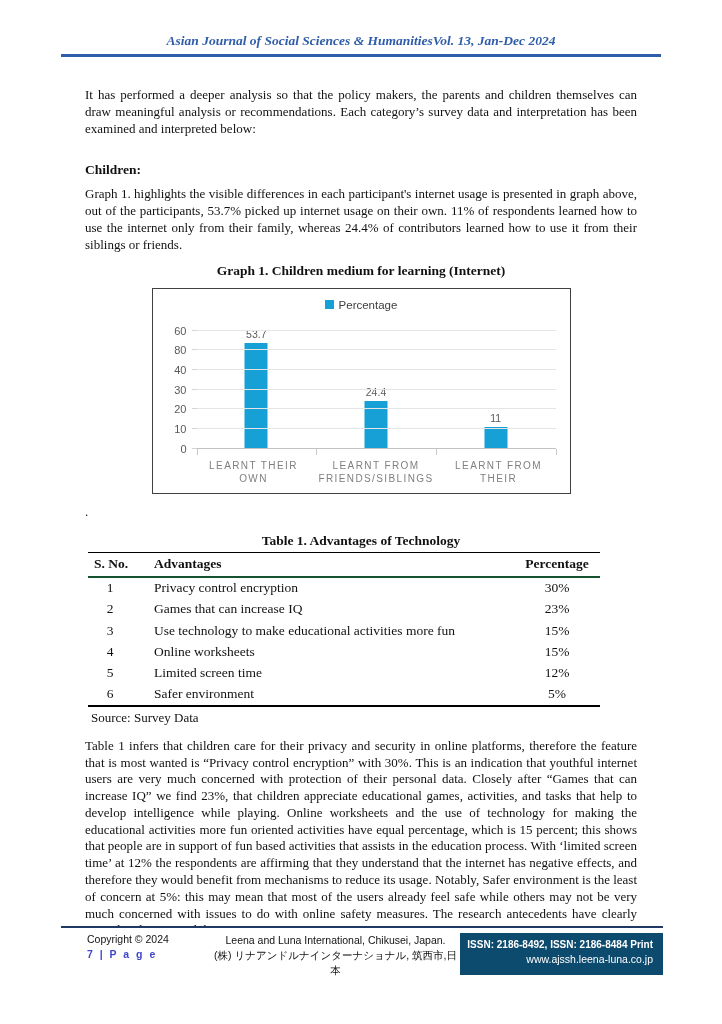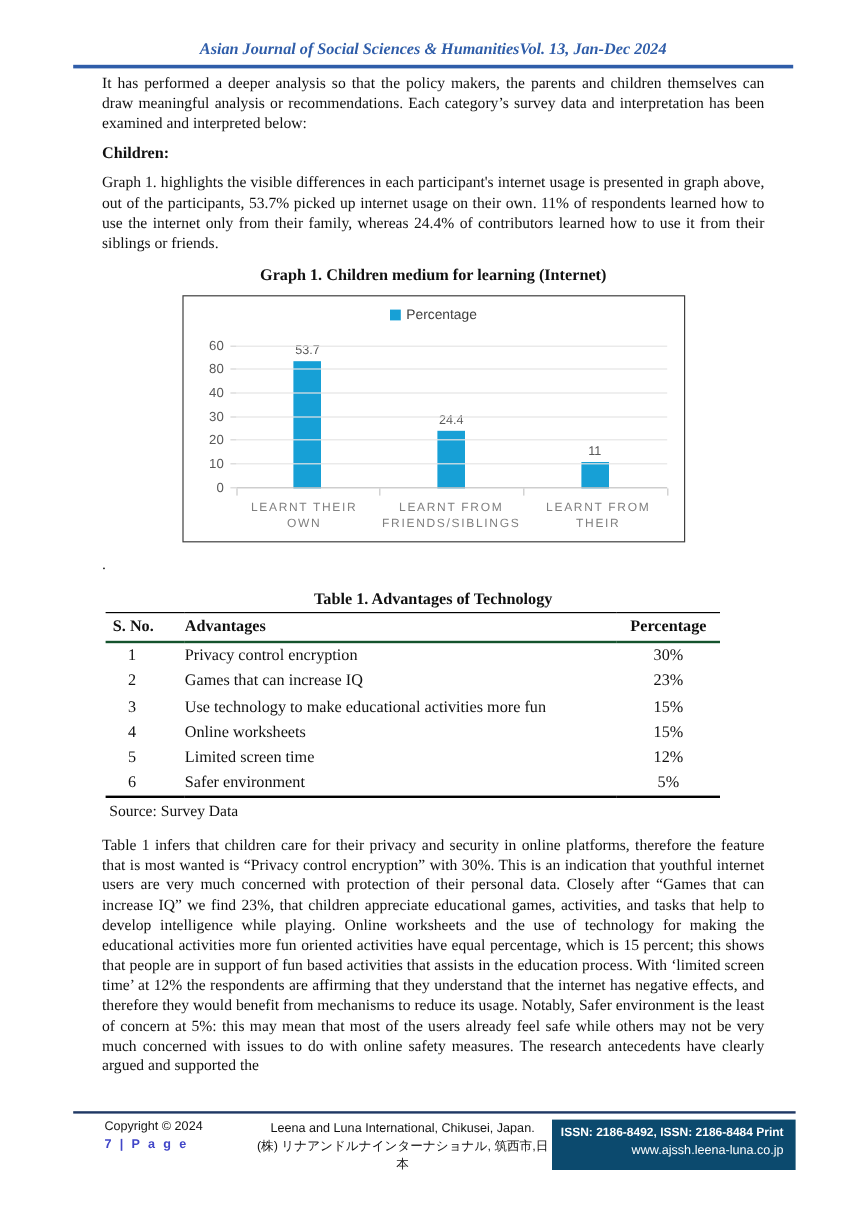--- a/index.html
+++ b/index.html
@@ -7,22 +7,22 @@
   body {
     width:722px; height:1024px; position:relative; overflow:hidden;
     font-family:"Liberation Serif", serif; color:#111111;
   }
   
   .jheader { margin-top:33px; text-align:center; font-size:13.5px; font-weight:bold; font-style:italic; color:#2F5DA9; }
   .jheader .vol { }
   .header-rule { margin:5px 61px 0 61px; height:2px; border-top:1.2px solid #2F5DA9; border-bottom:2px solid #2F5DA9; }
   
   .content { margin:0 85px; }
-  .para { margin-top:4px; font-size:13px; line-height:16.8px; text-align:justify; }
-  .section-heading { margin-top:9px; font-size:13.5px; font-weight:bold; }
+  .para { margin-top:30px; font-size:13px; line-height:16.8px; text-align:justify; }
+  .section-heading { margin-top:25px; font-size:13.5px; font-weight:bold; }
   .para2 { margin-top:8px; font-size:13px; line-height:16.8px; text-align:justify; }
   .caption { margin-top:9px; text-align:center; font-size:13.5px; font-weight:bold; }
   
   .chart-frame { position:relative; width:419px; height:206px; margin:9px auto 0 auto; border:1.5px solid #404040; background:#fff; font-family:"Liberation Sans", sans-serif; }
   .chart-legend { position:absolute; top:10px; left:0; right:0; display:flex; justify-content:center; align-items:center; gap:5px; }
   .legend-swatch { width:9px; height:9px; }
   .legend-label { font-size:11.5px; color:#404040; }
   .chart-y-axis { position:absolute; left:8px; width:26px; top:42px; bottom:44px; }
   .ytick { position:absolute; right:0; width:26px; text-align:right; font-size:11px; line-height:14px; color:#595959; }
   .chart-plot { position:absolute; left:44px; right:14px; top:42px; bottom:44px; }

